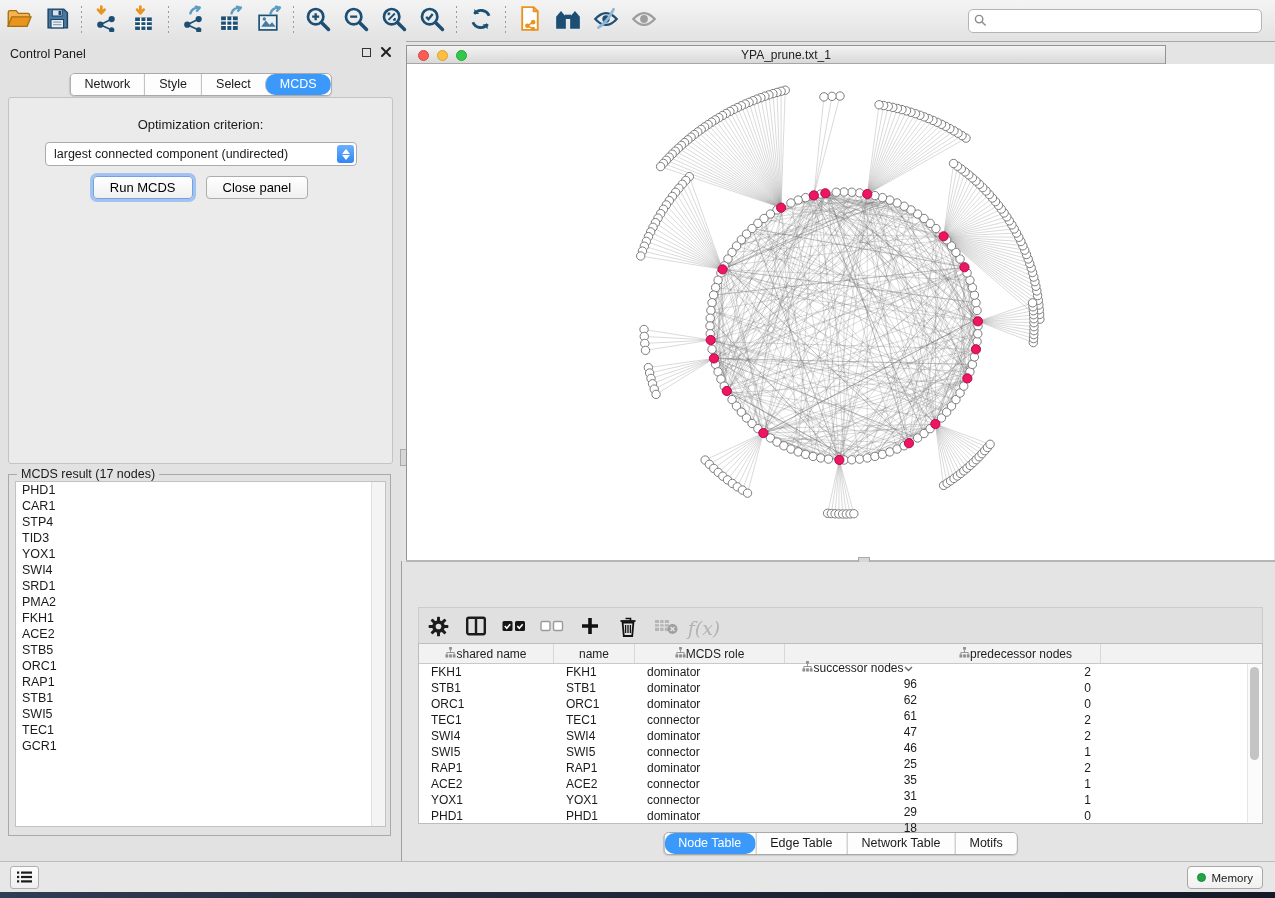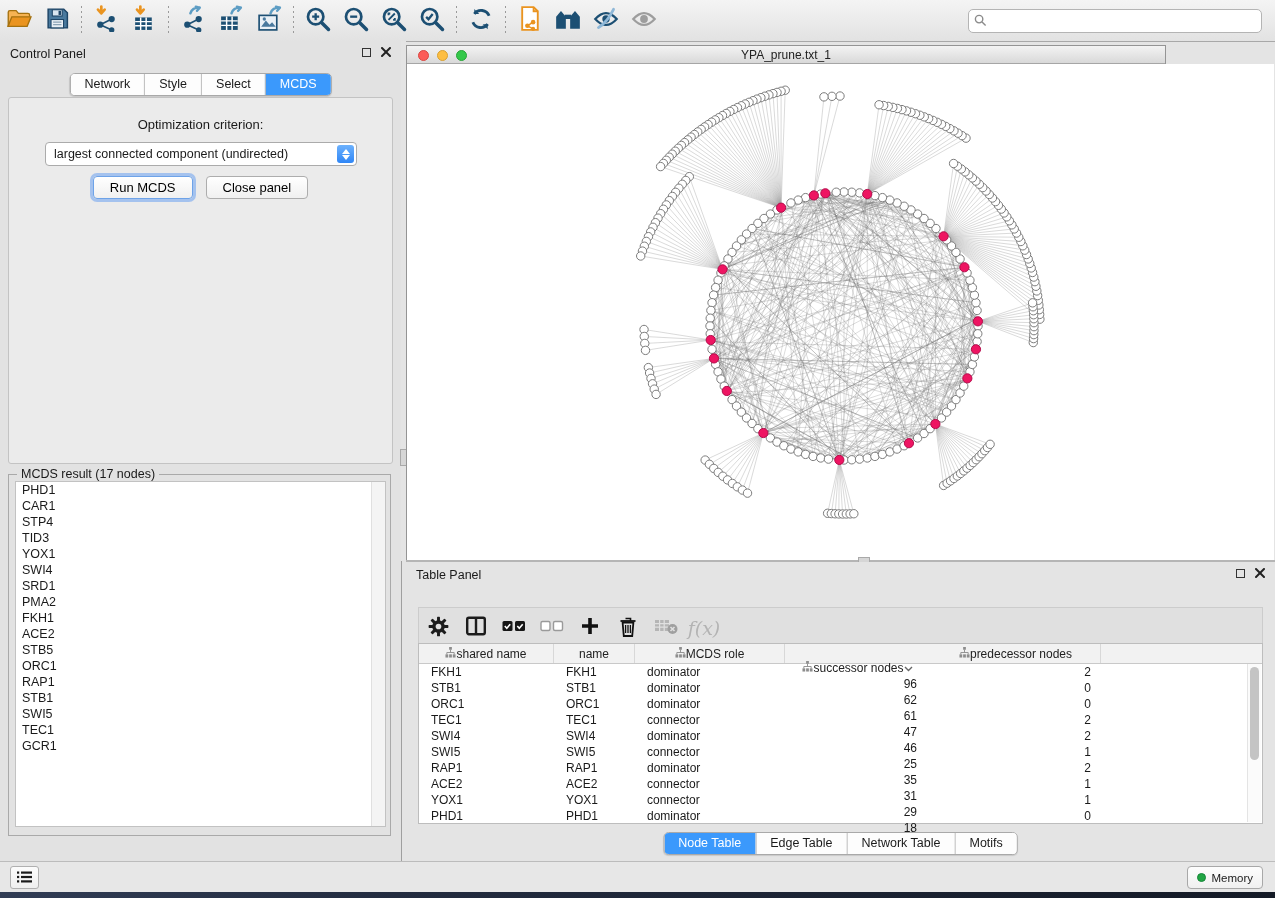--- a/index.html
+++ b/index.html
@@ -24,21 +24,21 @@
   #search-wrap svg{position:absolute;left:6px;top:5px;}
 
   
   #cp{position:absolute;left:0;top:41px;width:401px;height:820px;background:#e2e2e2;border-right:1px solid #9f9f9f;}
   .panel-head{position:relative;height:24px;}
   .panel-title{position:absolute;left:10px;top:6px;font-size:12.5px;color:#1a1a1a;}
   .panel-ctrls{position:absolute;right:10px;top:6px;display:flex;gap:10px;align-items:center;}
   .seg{position:absolute;display:flex;height:21px;border:1px solid #a9a9a9;border-radius:5px;overflow:hidden;background:#fff;box-shadow:0 1px 1px rgba(0,0,0,.12);}
   .seg-btn{padding:0 14px;line-height:21px;font-size:12.5px;background:#fdfdfd;border-left:1px solid #bdbdbd;cursor:default;white-space:nowrap;}
   .seg-btn:first-child{border-left:none;}
-  .seg-btn.sel{background:#3b99fc;color:#fff;}
+  .seg-btn.sel{background:#3b99fc;color:#fff;border-radius:10px;}
   #cp-tabs{top:32px;left:50%;transform:translateX(-50%);}
   #mcds-box{position:absolute;left:8px;top:56px;width:383px;height:365px;background:#ebebeb;border:1px solid #c3c3c3;border-radius:3px;}
   #crit-label{position:absolute;top:19px;width:100%;text-align:center;font-size:13px;}
   #crit-select{position:absolute;left:36px;top:44px;width:310px;height:22px;background:#fff;border:1px solid #ababab;border-radius:4px;display:flex;align-items:center;}
   #crit-select .val{flex:1;font-size:12.5px;padding-left:8px;white-space:nowrap;overflow:hidden;}
   #crit-select .stepper{width:17px;height:18px;margin-right:2px;border-radius:3px;
     background:linear-gradient(#6cb1fd,#2f86f6);display:flex;flex-direction:column;align-items:center;justify-content:center;gap:1px;}
   #mcds-buttons{position:absolute;left:0;top:78px;width:100%;display:flex;justify-content:center;gap:13px;}
   .push-btn{height:23px;padding:0 16px;background:linear-gradient(#ffffff,#f0f0f0);border:1px solid #adadad;border-radius:4px;font-size:13px;line-height:21px;cursor:default;}
   .push-btn.focused{border-color:#6ea3e8;box-shadow:0 0 0 3px rgba(106,160,240,.55);}
@@ -1178,30 +1178,20 @@
           <circle cx="568.9642389036359" cy="285.26885580736877" r="4.6" fill="#ee1562" stroke="#b50c4c" stroke-width="1"></circle>
         </svg>
     </div>
   </div>
 
   <div id="split-h">
       <div class="grip"></div>
     </div>
 
   <div id="tp">
-    <div class="panel-head">
-      <span class="panel-title">Table Panel</span>
-      <span class="panel-ctrls">
-        <span class="flicon"></span>
-        <svg class="xicon" width="10" height="10" viewBox="0 0 10 10">
-            <line x1="1" y1="1" x2="9" y2="9"></line>
-            <line x1="9" y1="1" x2="1" y2="9"></line>
-          </svg>
-      </span>
-    </div>
 
     <div id="tp-toolbar">
       <div class="tpi">
           <span>
         <svg width="21" height="21" viewBox="0 0 20 20">
               <g fill="#1c1c1c">
                 <rect x="8.6" y="0.6" width="2.8" height="4.4" rx="0.6"></rect>
                 <rect x="8.6" y="0.6" width="2.8" height="4.4" rx="0.6" transform="rotate(45 10 10)"></rect>
                 <rect x="8.6" y="0.6" width="2.8" height="4.4" rx="0.6" transform="rotate(90 10 10)"></rect>
                 <rect x="8.6" y="0.6" width="2.8" height="4.4" rx="0.6" transform="rotate(135 10 10)"></rect>

